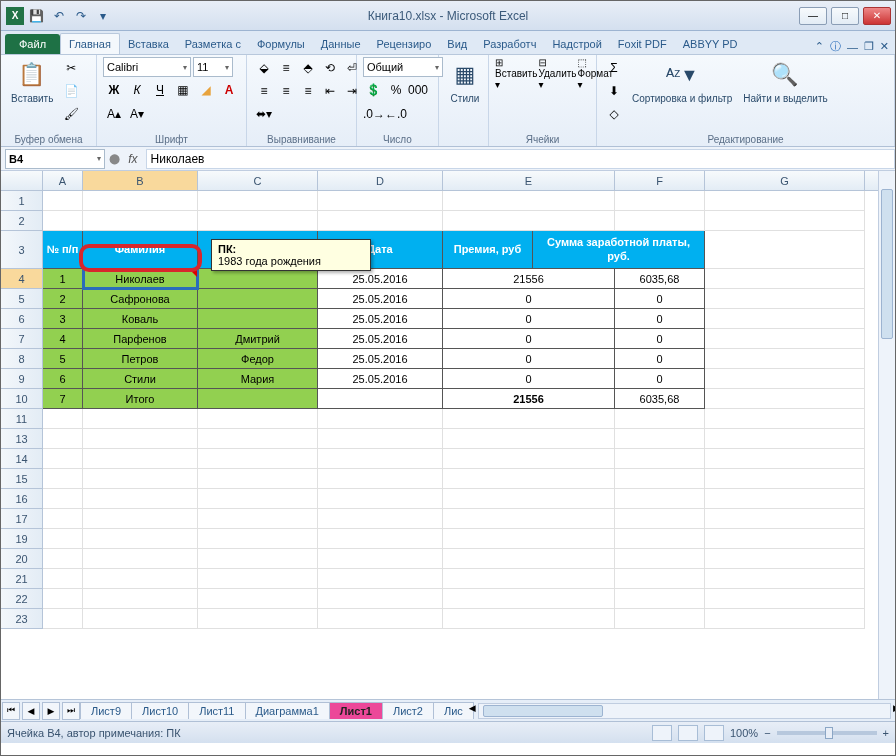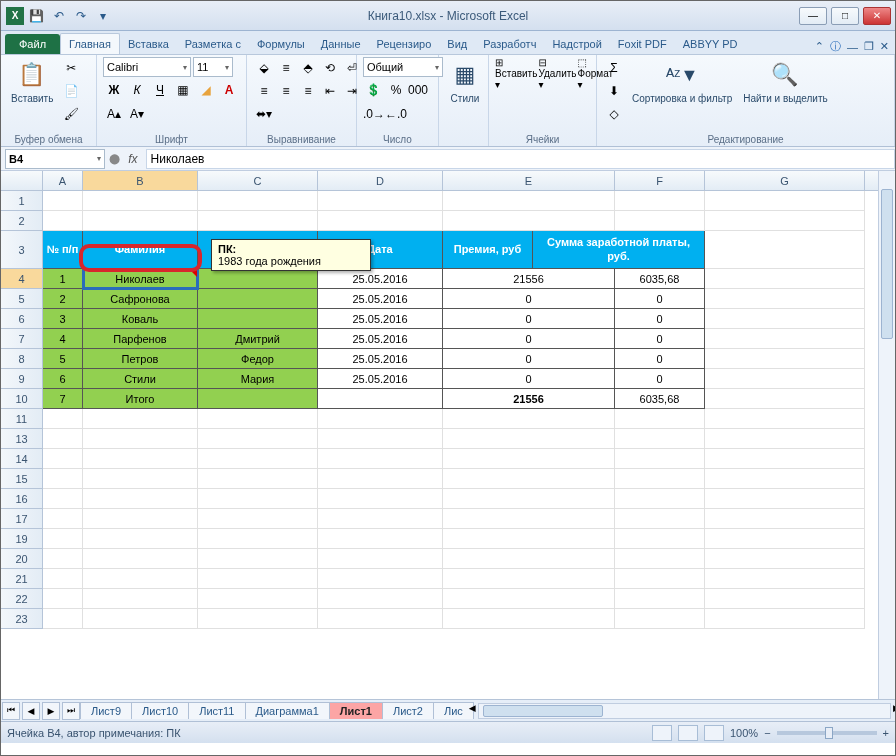--- a/index.html
+++ b/index.html
@@ -61,21 +61,21 @@
 .red-ring { position: absolute; border: 4px solid #d8262c; border-radius: 10px; pointer-events: none; }
 .comment-mark::after { content: ''; position: absolute; top: 0; right: 0; border: 4px solid transparent; border-top-color: #d00; border-right-color: #d00; }
 .comment-box { position: absolute; background: #ffffe1; border: 1px solid #333; box-shadow: 2px 2px 3px rgba(0,0,0,.3); font-size: 11px; padding: 3px 6px; }
 .comment-box b { display: block; }
 
 
 .sheet-bar { height: 22px; background: #e6eef8; display: flex; align-items: center; border-top: 1px solid #b5c4d8; font-size: 11px; }
 .nav-btns { display: flex; }
 .nav-btn { width: 18px; height: 18px; border: 1px solid #b0c0d6; display: flex; align-items: center; justify-content: center; font-size: 9px; margin: 0 1px; background: #f2f6fb; }
 .sheet-tab { padding: 2px 10px; background: #f2f6fb; border: 1px solid #b0c0d6; border-bottom: none; margin-left: -1px; color: #2a5a8a; }
-.sheet-tab.active { background: #fca5a5; font-weight: bold; color: #222; }
+.sheet-tab.active { background: #ec4899; font-weight: bold; color: #222; }
 .hscroll { flex: 1; margin: 0 4px; height: 16px; background: #eef3fa; border: 1px solid #c0cde0; position: relative; }
 .hscroll .thumb { position: absolute; left: 4px; top: 1px; height: 12px; width: 120px; background: #cfe0ef; border: 1px solid #9db4d1; border-radius: 2px; }
 
 
 .status-bar { height: 22px; background: linear-gradient(#e8eef7,#d4e0ef); border-top: 1px solid #b0c0d6; display: flex; align-items: center; font-size: 11px; color: #3a5470; padding: 0 6px; }
 .status-right { margin-left: auto; display: flex; gap: 6px; align-items: center; }
 .view-btn { width: 20px; height: 16px; border: 1px solid #a8bdd6; background: #eef3fa; }
 .zoom-slider { width: 100px; height: 4px; background: #b7c8dd; position: relative; }
 .zoom-slider .zthumb { position: absolute; left: 48px; top: -4px; width: 8px; height: 12px; background: #e8eef7; border: 1px solid #8ba6c5; }
 

